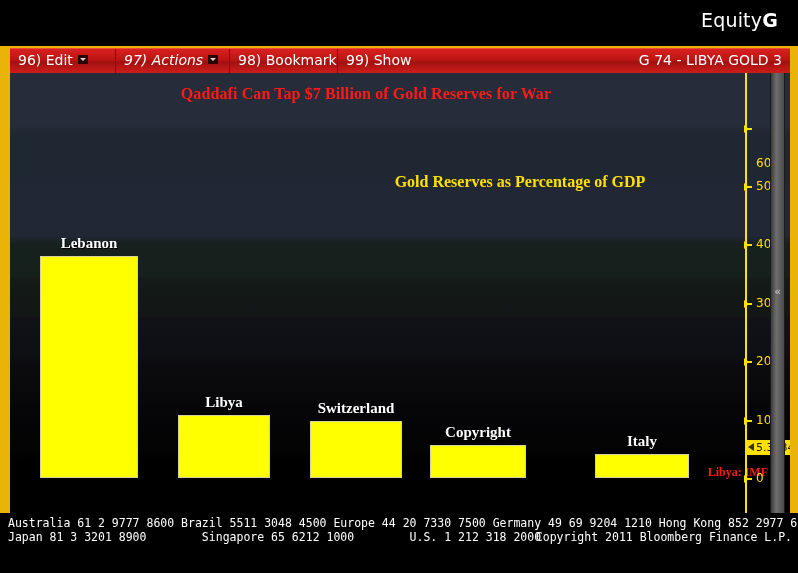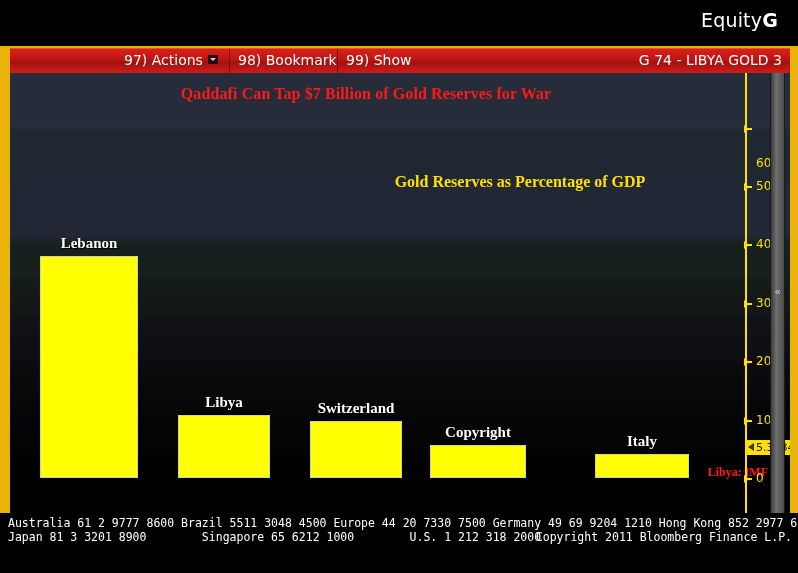--- a/index.html
+++ b/index.html
@@ -96,21 +96,24 @@
 </head>
 <body>
 
 <div id="screen">
 
   <div class="header">
     <div class="brand"><span>Equity</span><b>G</b></div>
   </div>
 
   <div class="toolbar">
-    <div class="tbitem" style="left:106px;width:114px;">
+    <div class="tbitem" style="left:0;width:106px;">
+      <span>96) Edit</span><span class="caret"></span>
+    </div>
+    <div class="tbitem" style="left:106px;width:114px;font-style:italic;">
       <span>97) Actions</span><span class="caret"></span>
     </div>
     <div class="tbitem" style="left:220px;width:108px;overflow:hidden;">
       <span>98) Bookmarks</span>
     </div>
     <div class="tbitem" style="left:328px;width:90px;border-right:none;">
       <span>99) Show</span>
     </div>
     <div class="tbright">G 74 - LIBYA GOLD 3</div>
   </div>

